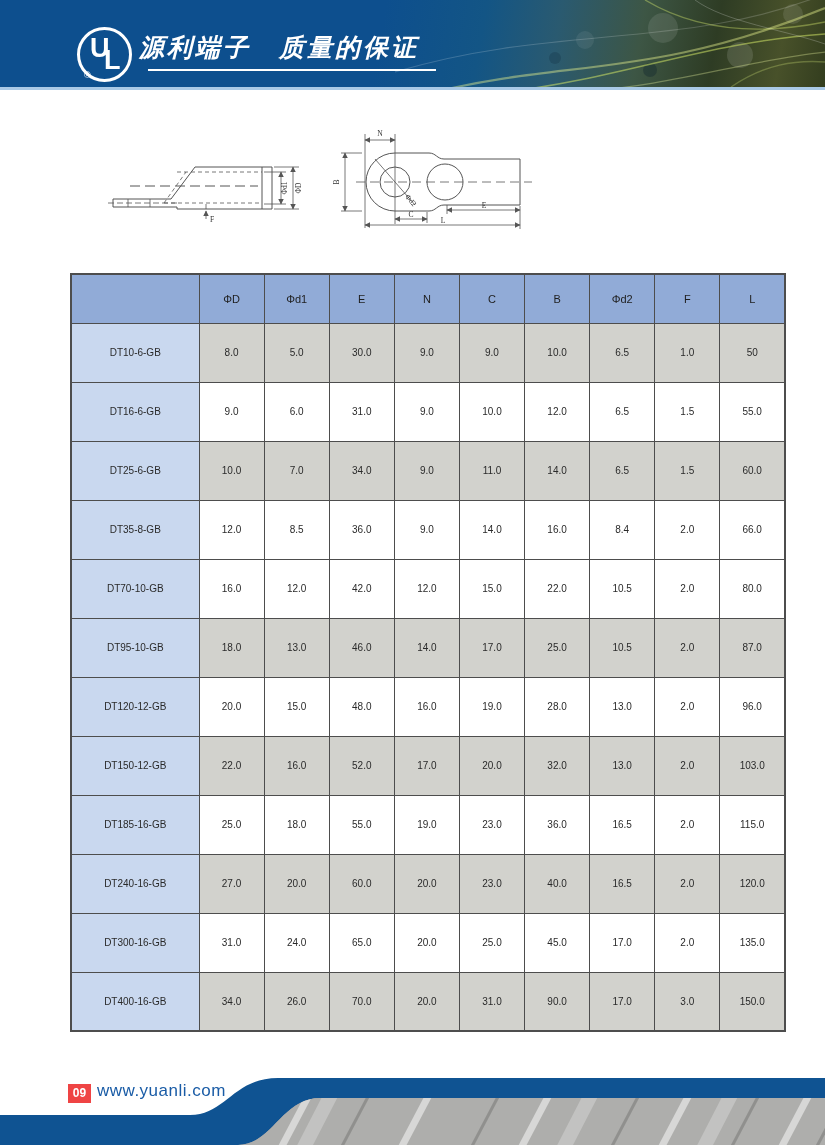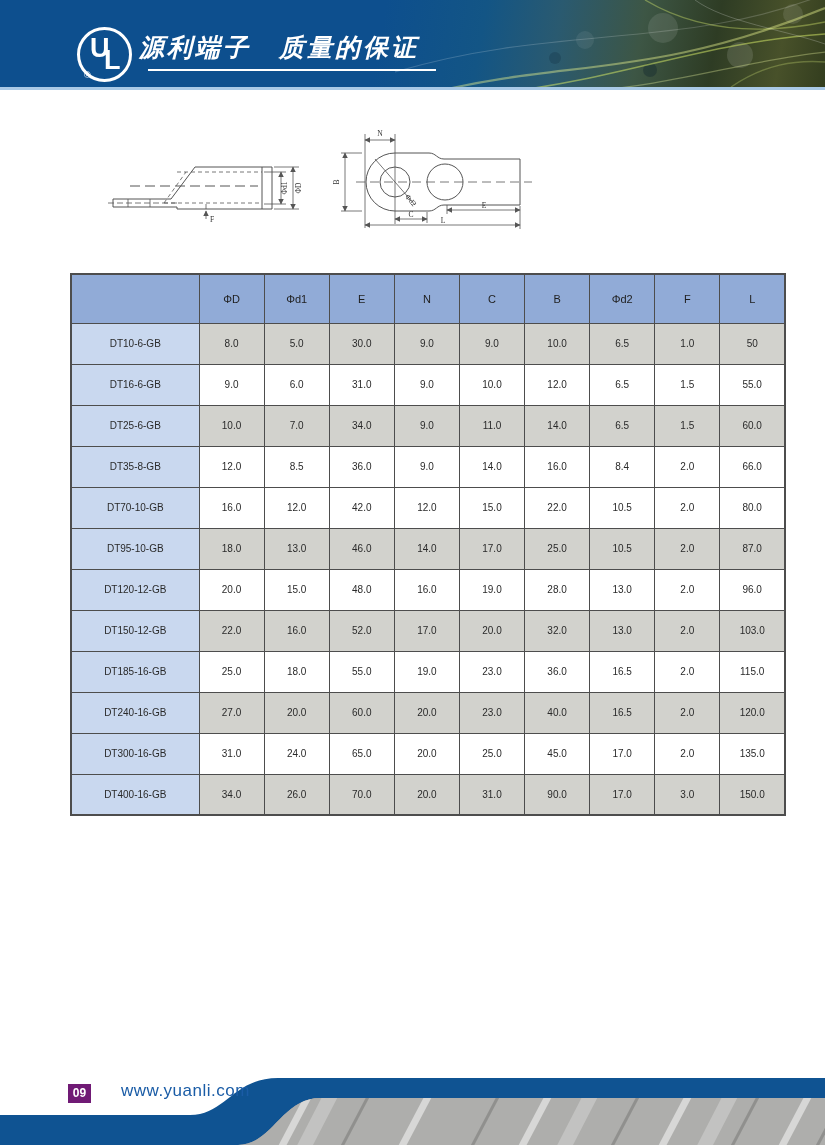--- a/index.html
+++ b/index.html
@@ -27,34 +27,34 @@
   .dline { stroke:#555; stroke-width:1; fill:none; }
   .dthin { stroke:#555; stroke-width:0.8; fill:none; }
   .dtext { fill:#333; font-size:7.5px; font-family:"Liberation Serif", serif; }
 
   
   .table-wrap { position:absolute; left:70px; top:273px; }
   table.spec { border-collapse:collapse; table-layout:fixed; width:716px; border:2px solid #4d4d4d; }
   table.spec col.c-model { width:128px; }
   table.spec th, table.spec td { border:1px solid #4d4d4d; text-align:center; vertical-align:middle; }
   table.spec thead tr { height:49px; }
-  table.spec tbody tr { height:41px;padding-left:6px; }
+  table.spec tbody tr { height:59px;padding-left:6px; }
   table.spec th { background:#91abd7; font-weight:normal; font-size:11px; color:#1e1e1e; }
   table.spec td { font-size:10px; color:#2a2a2a; }
   table.spec td.model { background:#c9d8ef; }
   table.spec tr.shaded td { background:#d2d2cd; }
   table.spec tr.plain  td { background:#ffffff; }
   table.spec tr.shaded td.model, table.spec tr.plain td.model { background:#c9d8ef; }
 
   
   .footer { position:absolute; left:0; top:1065px; width:825px; height:80px; }
   .footer svg { position:absolute; inset:0; }
-  .page-badge { position:absolute; left:68px; top:19px; width:23px; height:19px; background:#701a75;
+  .page-badge { position:absolute; left:68px; top:19px; width:23px; height:19px; background:#ef4444;
     color:#fff; font-size:12px; font-weight:bold; text-align:center; line-height:19px; }
-  .website { position:absolute; left:97px; top:16px; color:#1a5ca6; font-size:17px; letter-spacing:0.5px;margin-left:24px; }
+  .website { position:absolute; left:97px; top:16px; color:#1a5ca6; font-size:17px; letter-spacing:0.5px; }
 </style>
 </head>
 <body>
 
 <div class="page">
 
   <div class="header">
     <div class="header-bg"></div>
 
     <svg class="header-art" viewBox="0 0 430 87" preserveAspectRatio="none">

